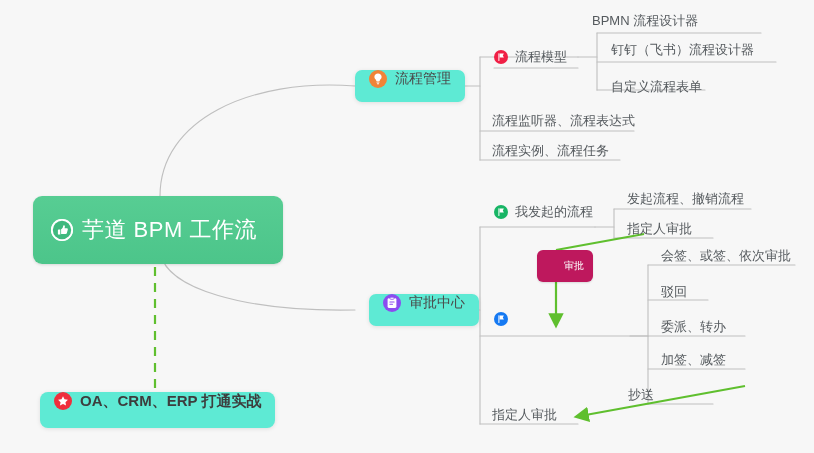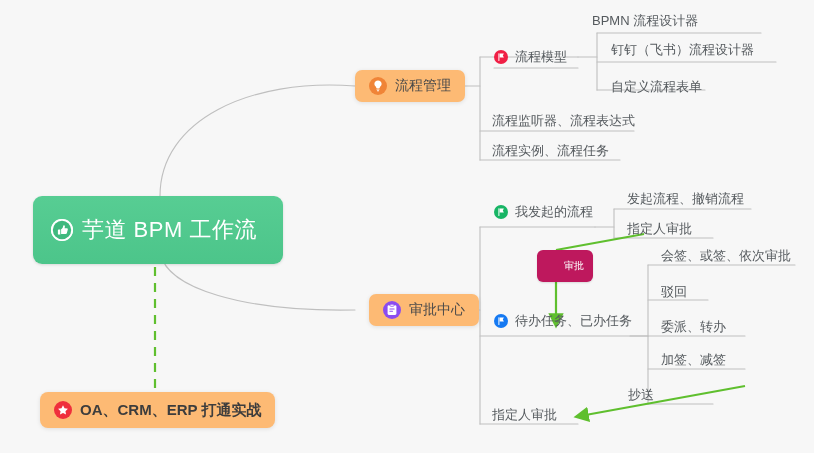--- a/index.html
+++ b/index.html
@@ -22,23 +22,23 @@
     display:flex;align-items:center;
     box-sizing:border-box;padding-left:18px;
   }
   .root-label{
     color:#ffffff;font-size:22px;letter-spacing:.5px;margin-left:9px;
     white-space:nowrap;
   }
 
   
   .pill{
-    position:absolute;background:#fdba74;border-radius:7px;
+    position:absolute;background:#5eead4;border-radius:7px;
     box-shadow:0 1px 4px rgba(0,0,0,.10);
-    display:flex;align-items:center;box-sizing:border-box;
+    display:flex;box-sizing:border-box;
     padding:0 14px;height:32px;
   }
   .pill .txt{font-size:14px;color:#4a4a4a;margin-left:8px;white-space:nowrap;}
 
   #node-liucheng{left:355px;top:70px;}
   #node-shenpi{left:369px;top:294px;}
   #node-oa{left:40px;top:392px;height:36px;border-radius:8px;}
   #node-oa .txt{font-size:15px;color:#3d3d3d;font-weight:bold;}
 
   
@@ -216,21 +216,20 @@
   <div class="leaf" style="left:627px;top:190px;">发起流程、撤销流程</div>
   <div class="leaf" style="left:627px;top:220px;">指定人审批</div>
 
   <div class="leaf ico" style="left:494px;top:312px;">
     <span class="cicon sm ic-blue">
       <svg width="14" height="14" viewBox="0 0 14 14">
         <rect x="4.4" y="3.3" width="1" height="7.6" rx=".5" fill="#fff"></rect>
         <path d="M5.6 3.6h4.3l-1.1 1.9 1.1 1.9H5.6z" fill="#fff"></path>
       </svg>
     </span>
-    <span class="txt">待办任务、已办任务</span>
   </div>
 
   <div class="leaf" style="left:661px;top:247px;">会签、或签、依次审批</div>
   <div class="leaf" style="left:661px;top:283px;">驳回</div>
   <div class="leaf" style="left:661px;top:318px;">委派、转办</div>
   <div class="leaf" style="left:661px;top:351px;">加签、减签</div>
   <div class="leaf" style="left:628px;top:386px;">抄送</div>
 
   <div class="leaf" style="left:492px;top:406px;">指定人审批</div>
 

